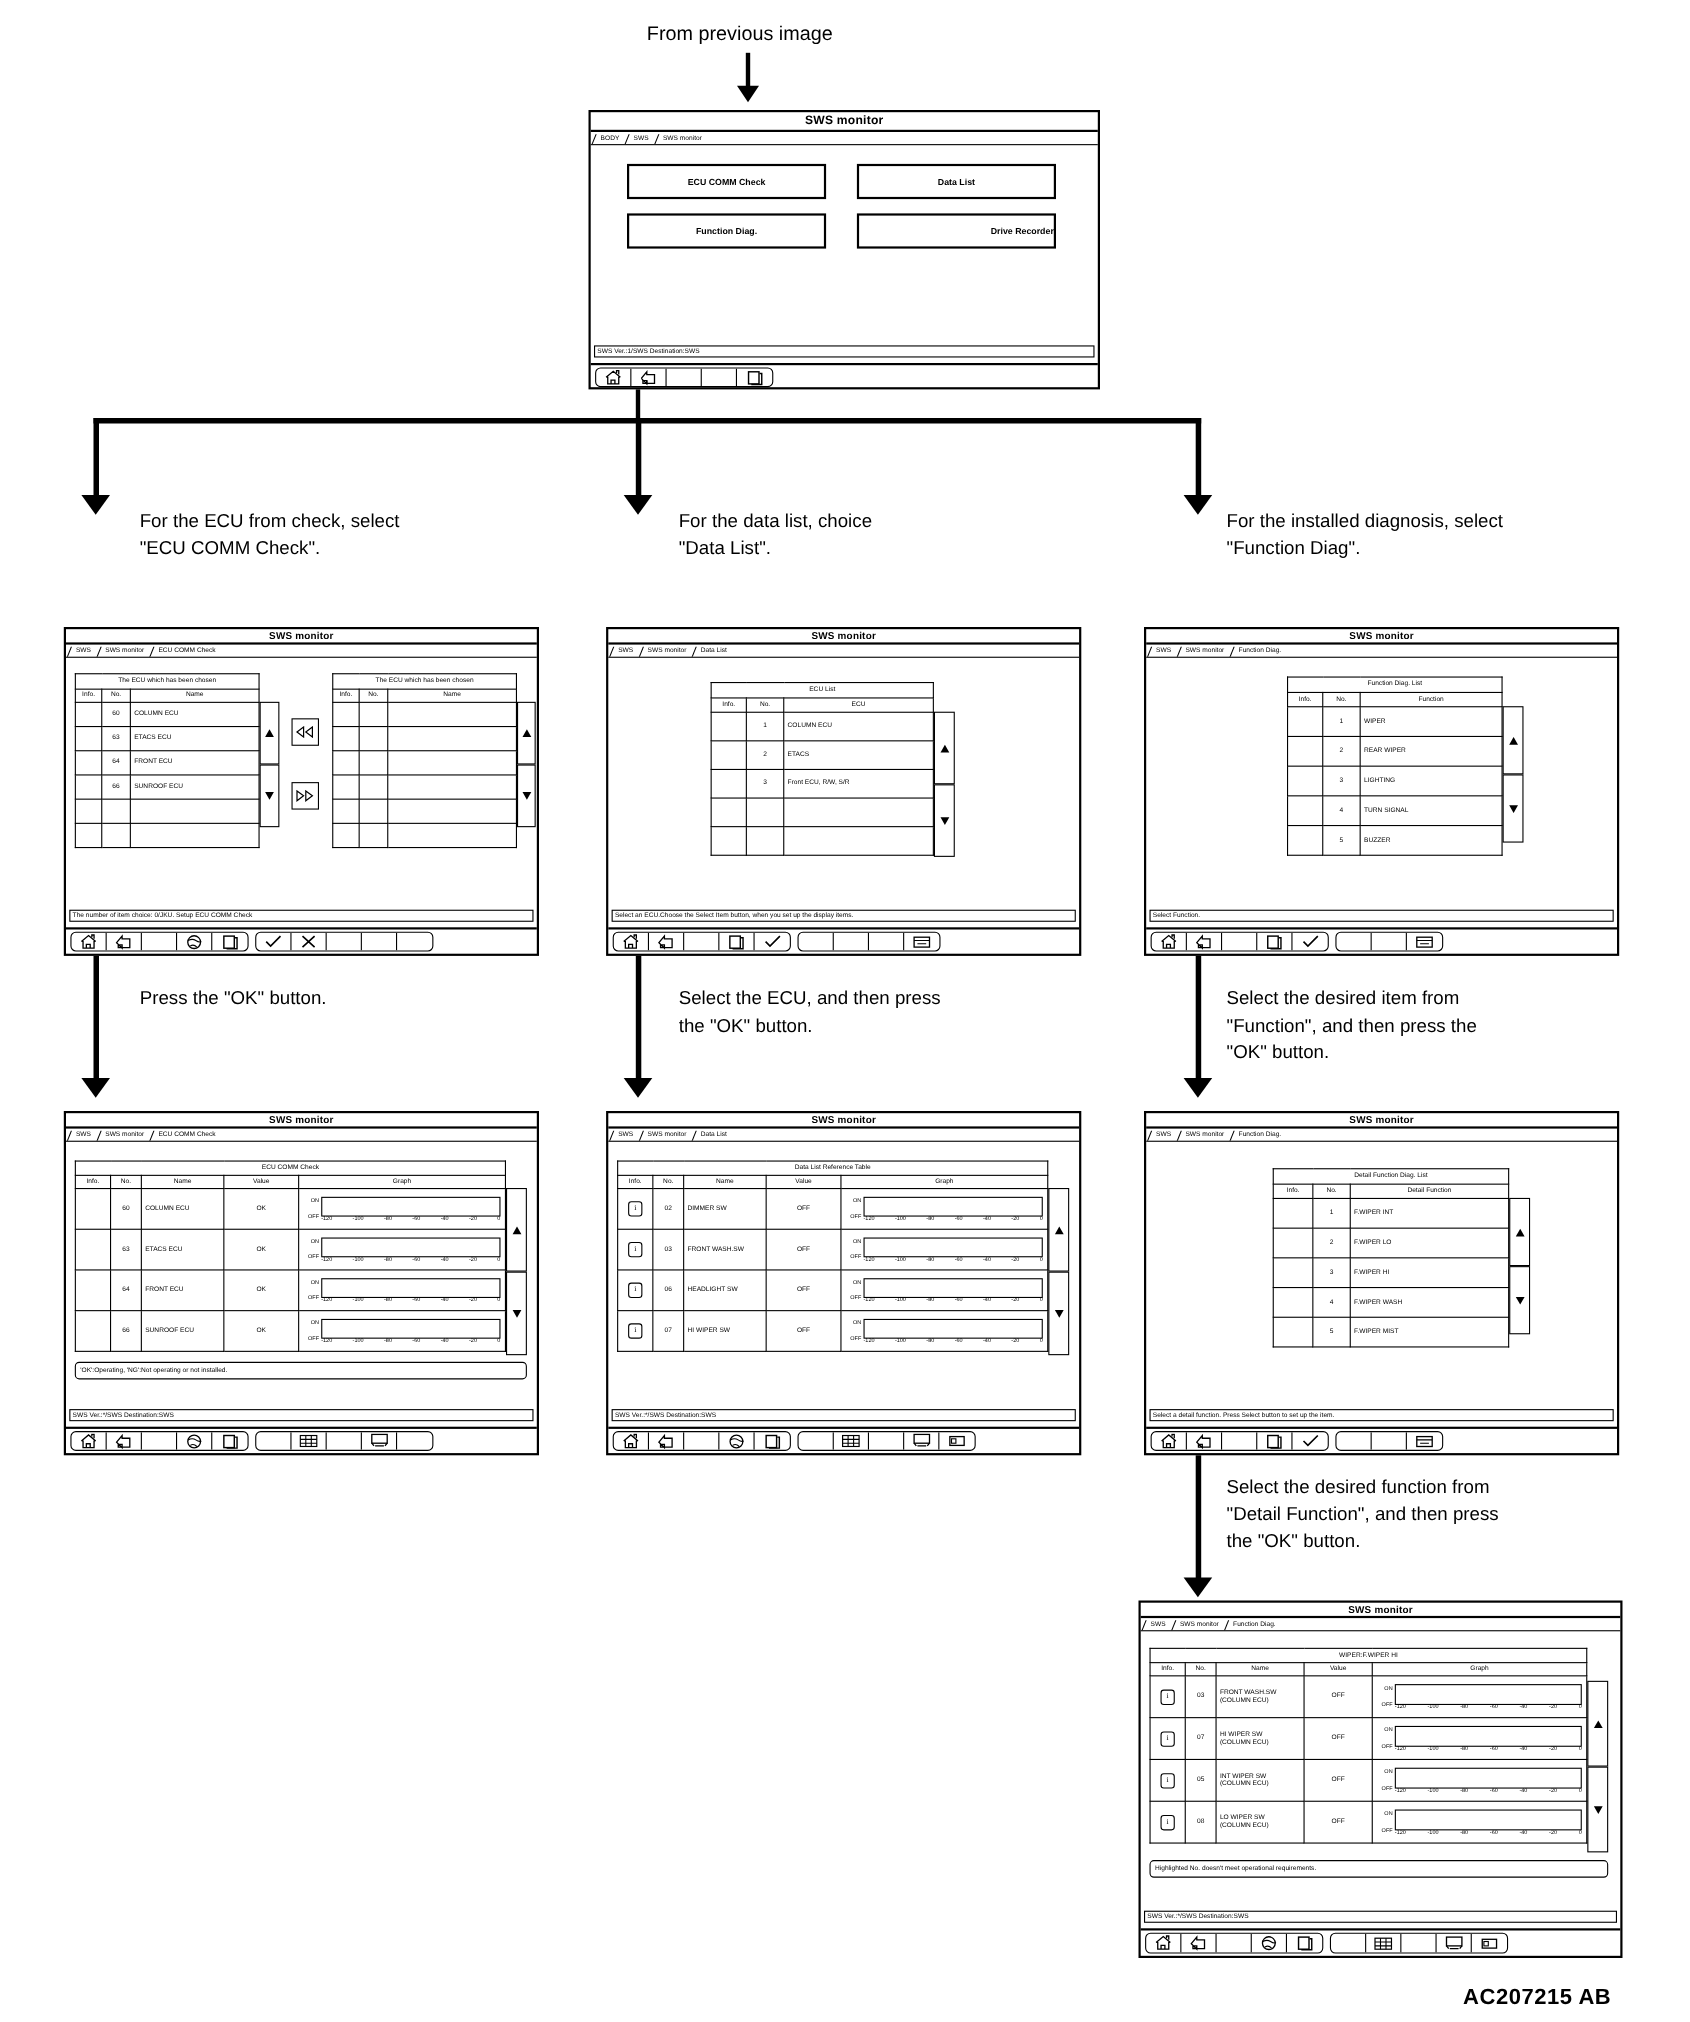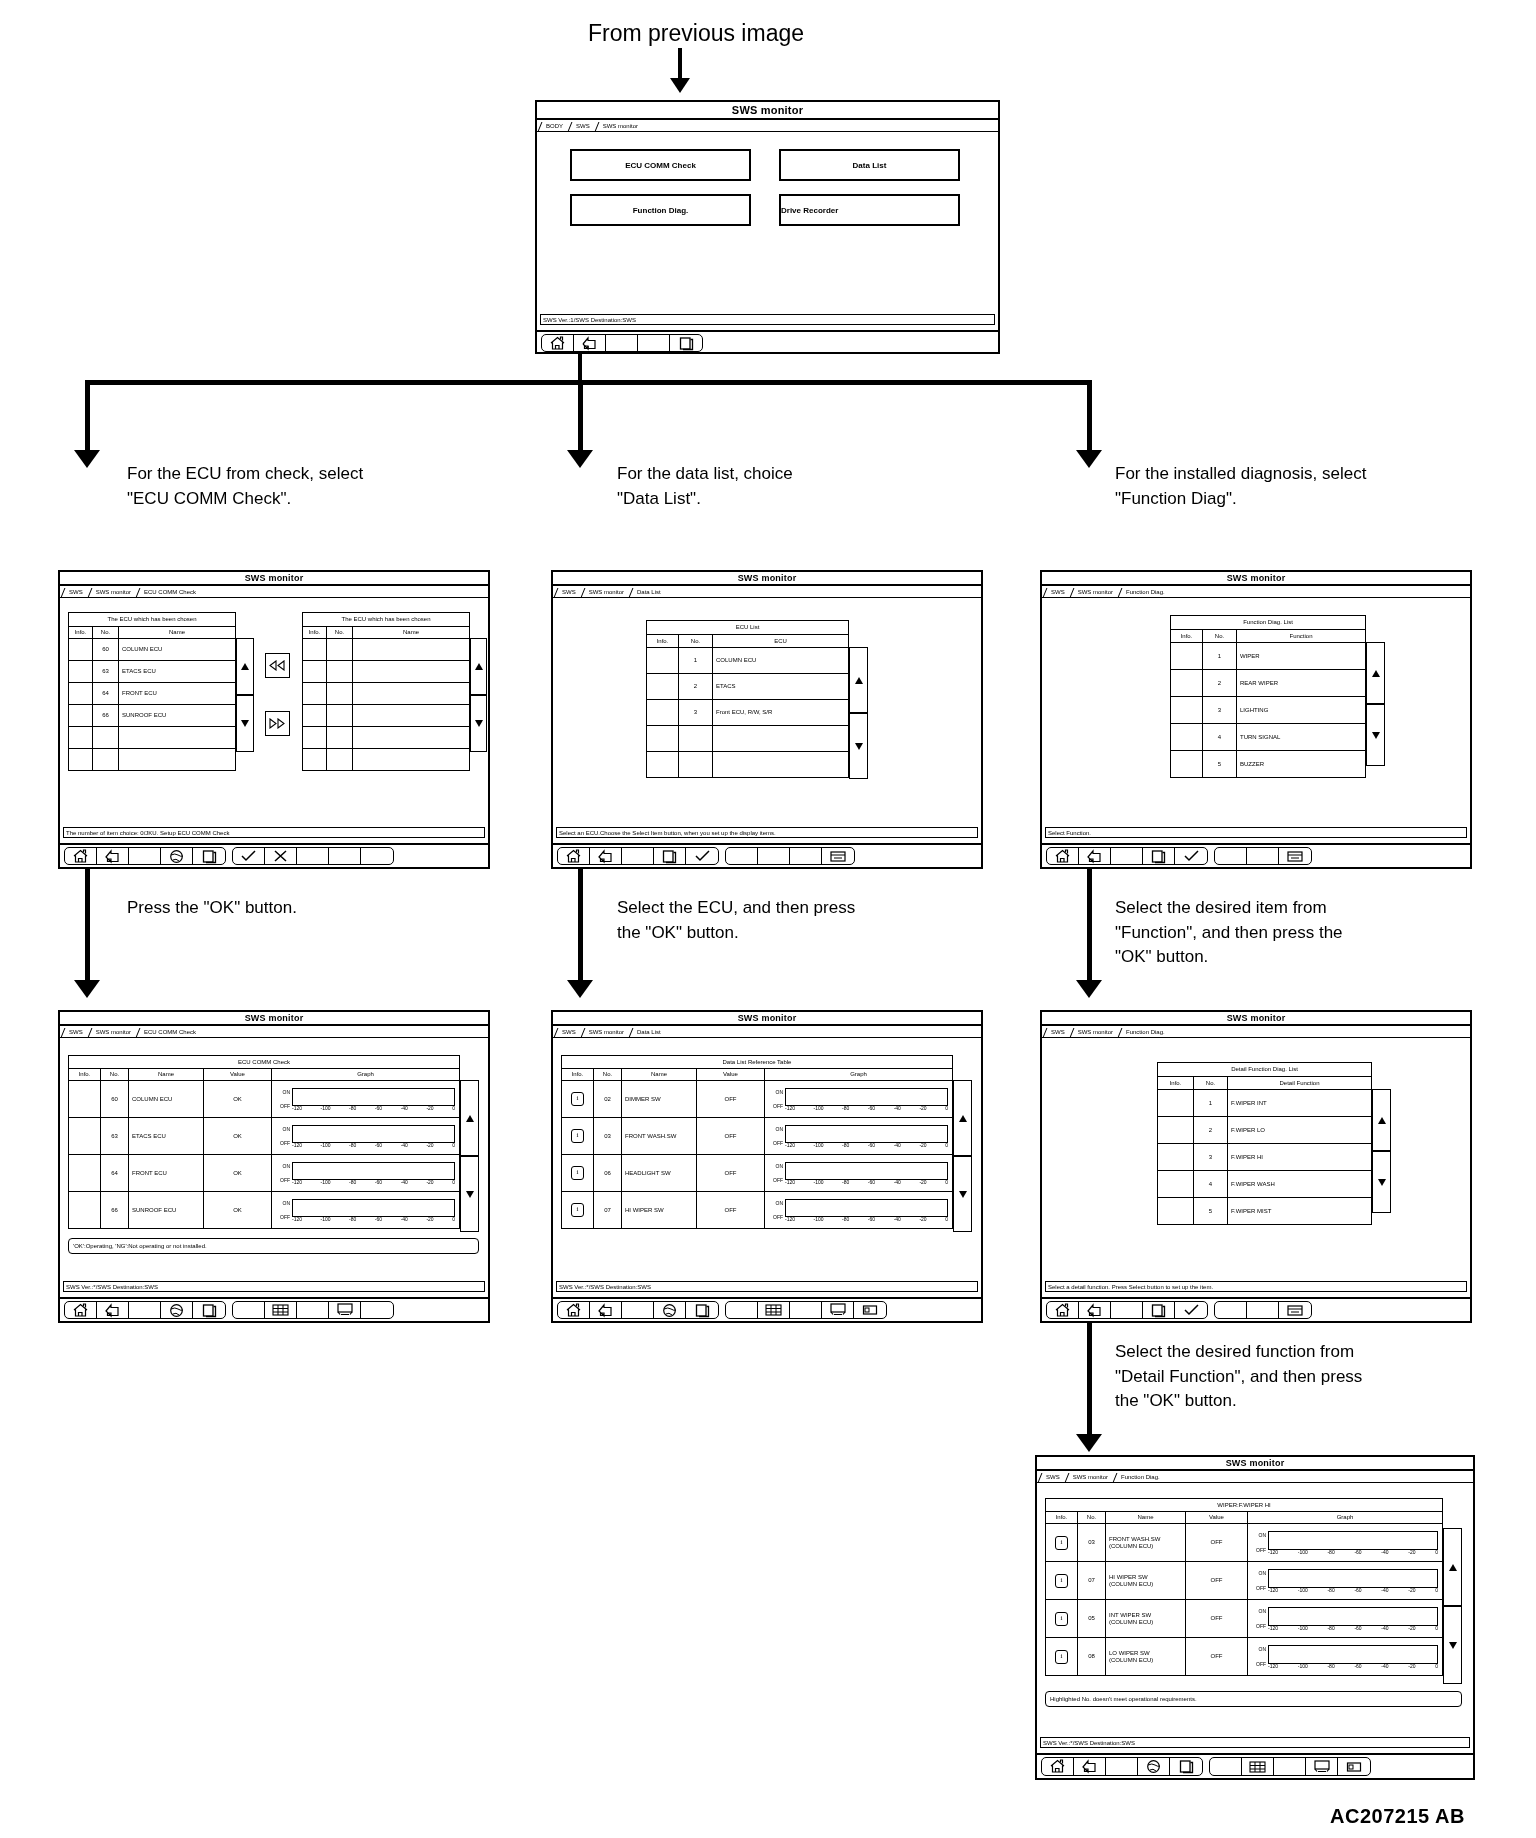--- a/index.html
+++ b/index.html
@@ -7,21 +7,21 @@
   body {
     width:1536px; height:1838px; position:relative;
     background:#fff; color:#000;
     font-family:"Liberation Sans", sans-serif;
     -webkit-font-smoothing:none;
   }
   .abs { position:absolute; }
 
   
   .flowlabel { position:absolute; font-size:17px; line-height:1.45; color:#000; }
-  .caption-top { position:absolute; font-size:23px; }
+  .caption-top { position:absolute; font-size:18px; }
 
   
   .win { position:absolute; border:2px solid #000; background:#fff; }
   .win-title {
     border-bottom:2px solid #000;
     text-align:center; font-weight:bold; font-size:9px;
     padding:1px 0 1px 0; letter-spacing:.2px;
   }
   .win-title.big { font-size:11px; padding:2px 0; }
   .breadcrumb {
@@ -111,21 +111,21 @@
   <div class="win-body" style="height:180px;">
     <div class="abs" style="left:33px; top:17px; width:181px; height:32px; border:2px solid #000; display:flex;align-items:center;justify-content:center;font-size:8px;font-weight:bold;">
       <span>ECU COMM Check</span>
     </div>
     <div class="abs" style="left:242px; top:17px; width:181px; height:32px; border:2px solid #000; display:flex;align-items:center;justify-content:center;font-size:8px;font-weight:bold;">
       <span>Data List</span>
     </div>
     <div class="abs" style="left:33px; top:62px; width:181px; height:32px; border:2px solid #000; display:flex;align-items:center;justify-content:center;font-size:8px;font-weight:bold;">
       <span>Function Diag.</span>
     </div>
-    <div class="abs" style="left:242px; top:62px; width:181px; height:32px; border:2px solid #000; display:flex;align-items:center;justify-content:flex-start;font-size:8px;font-weight:bold;">
+    <div class="abs" style="left:242px; top:62px; width:181px; height:32px; border:2px solid #000; display:flex;align-items:center;justify-content:flex-end;font-size:8px;font-weight:bold;">
       <span>Drive Recorder</span>
     </div>
   </div>
   <div class="statusbar" style="top:212px;">SWS Ver.:1/SWS Destination:SWS</div>
   <div class="toolbar" style="top:228px; left:0; right:0; height:24px; padding:2px 4px;">
     <div class="tgroup">
       <div class="tbtn">
         <svg width="17" height="15" viewBox="0 0 17 15">
             <path d="M2 7 L8.5 1.5 L15 7 M3.5 6.5 V13 H13.5 V6.5 M6.5 13 V9.5 H10 V13" fill="none" stroke="#000" stroke-width="1.2"></path>
             <path d="M11.5 3 V1 H13.5 V4.4" fill="none" stroke="#000" stroke-width="1.2"></path>

